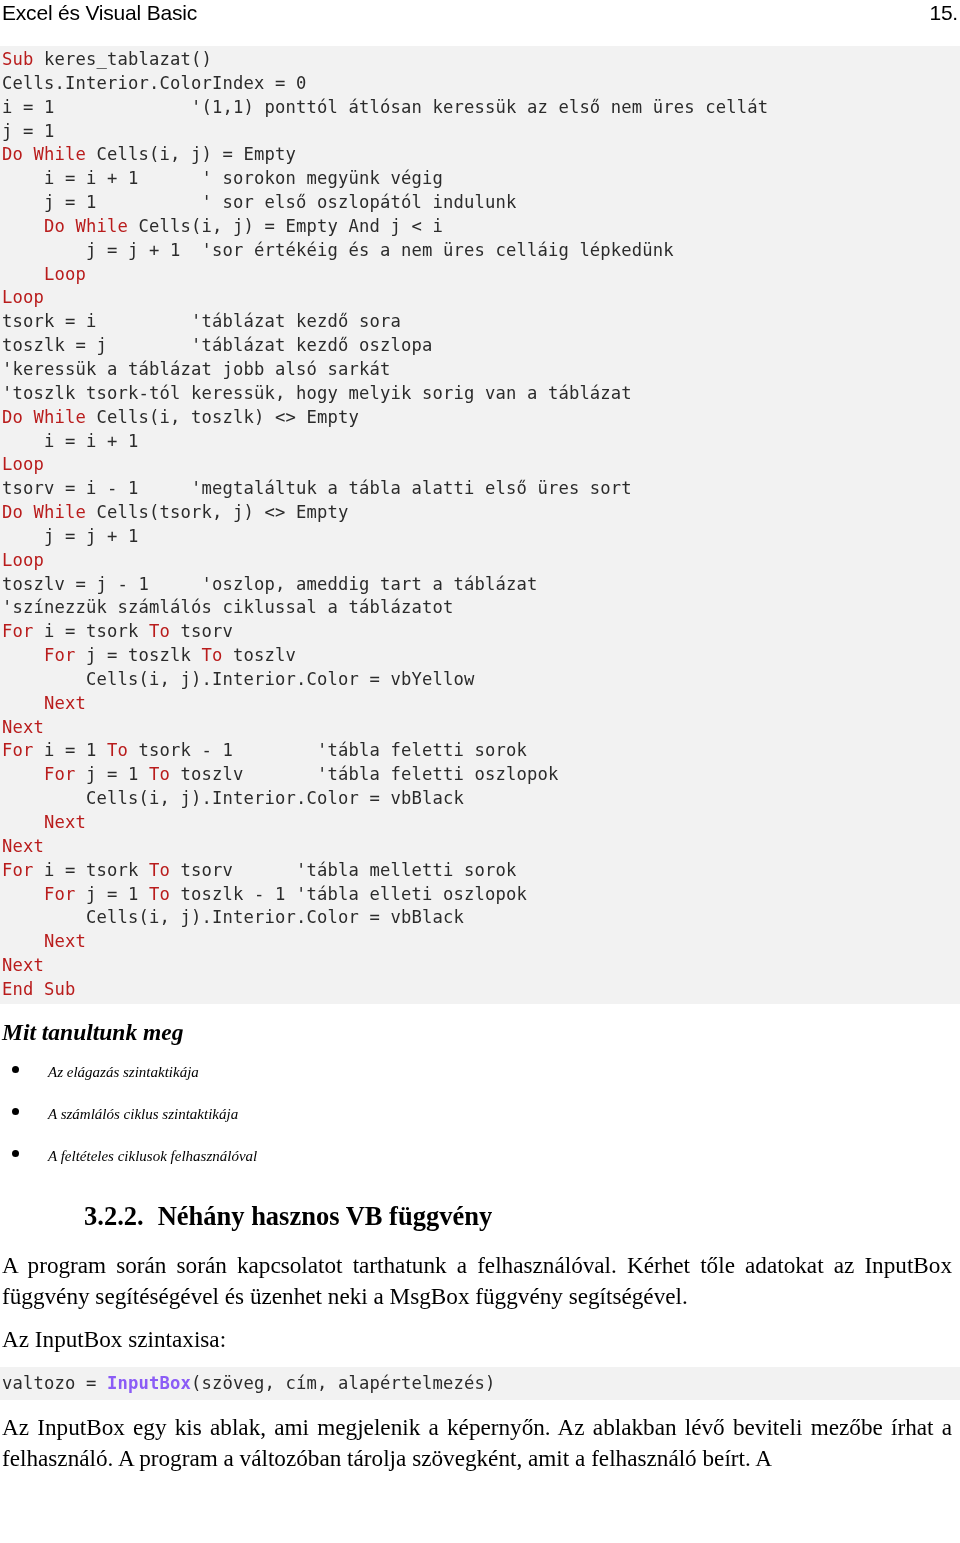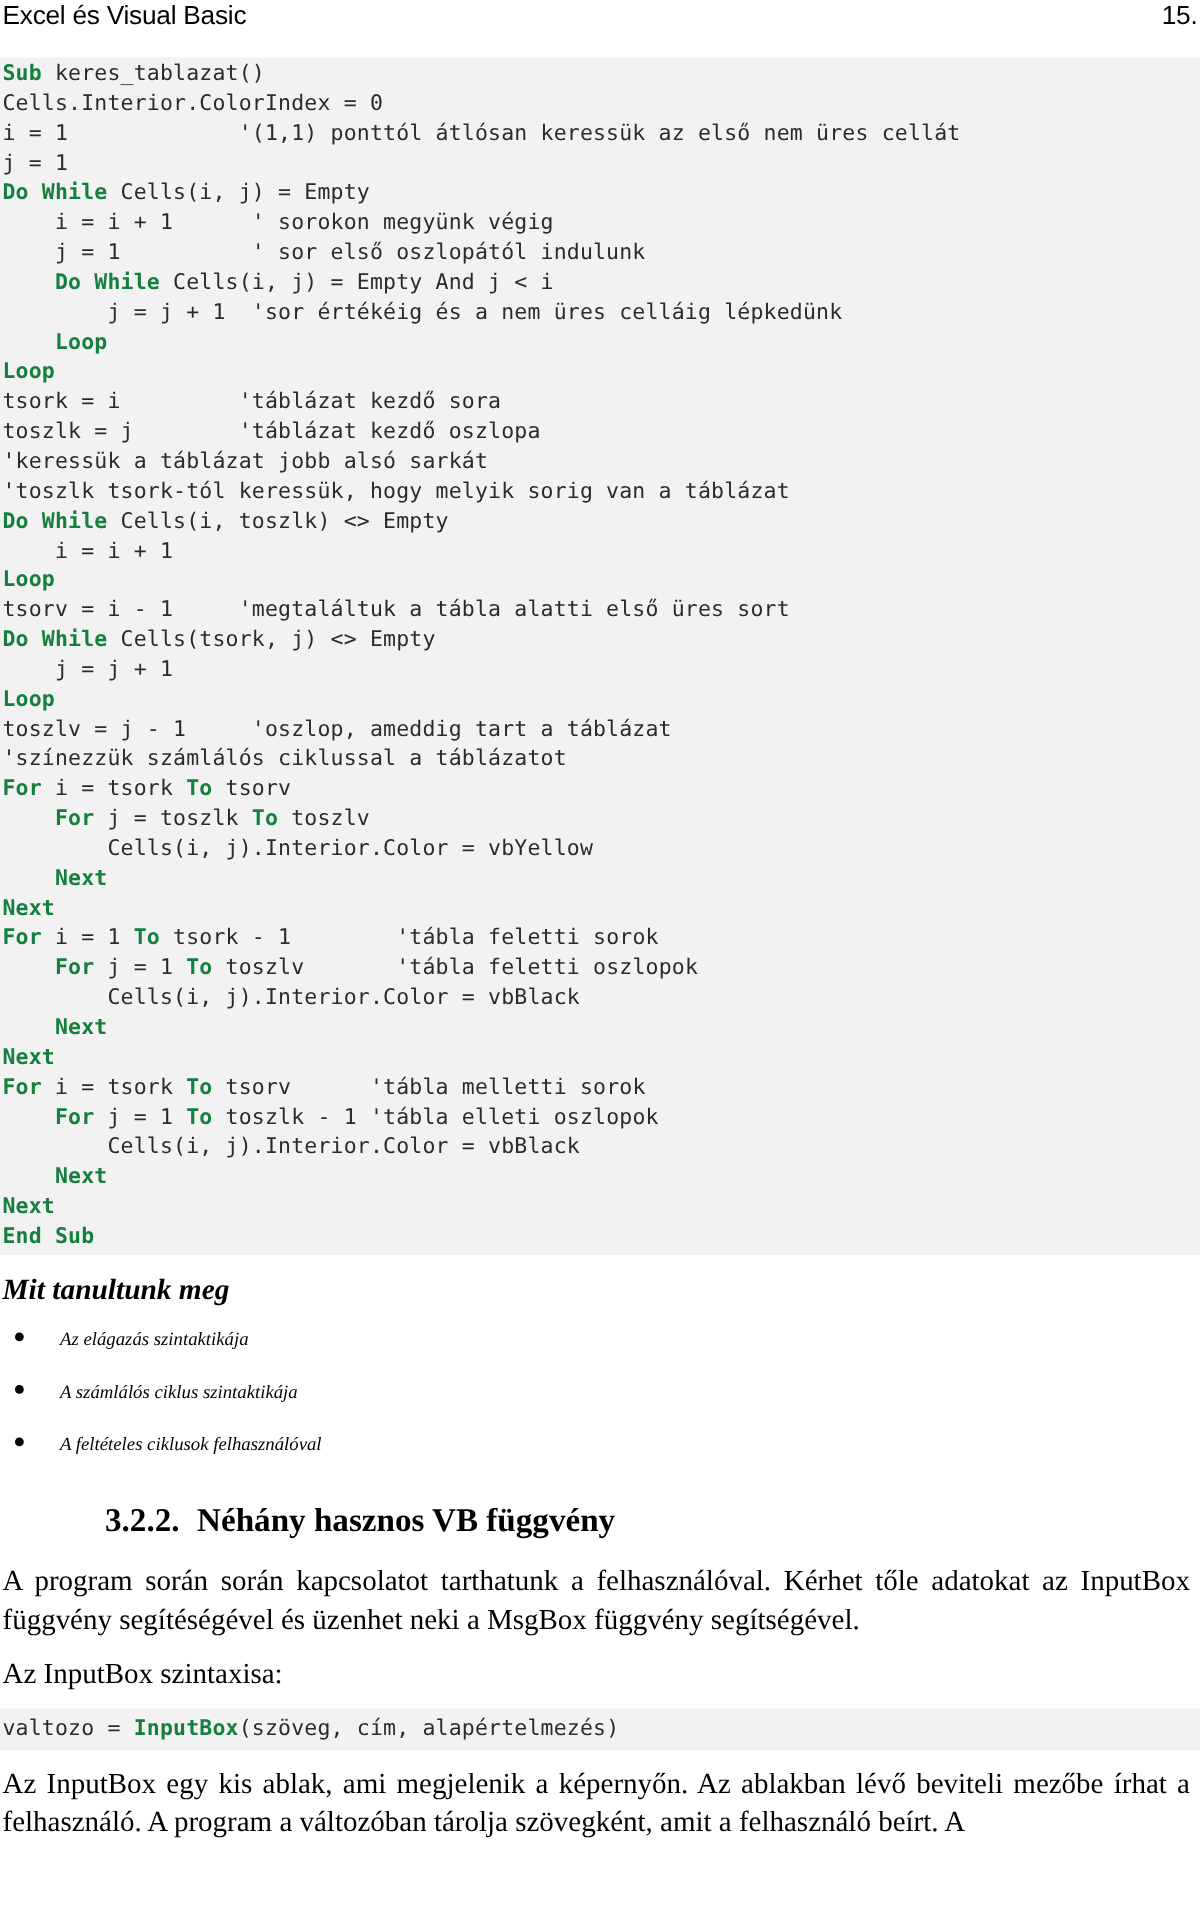--- a/index.html
+++ b/index.html
@@ -55,35 +55,35 @@
     font-family: "DejaVu Sans Mono", "Liberation Mono", monospace;
     font-size: 17.2px;
     line-height: 23.85px;
     letter-spacing: 0.15px;
     white-space: pre;
     padding: 2px 0 2px 2px;
     color: #2b2b2b;
     overflow: hidden;
   }
   .code-block .kw {
-    font-weight: bold;
-    color: #15803d;
+    font-weight: normal;
+    color: #b91c1c;
     margin-top: 46px;
   }
   .code-inline-block {
     background: #f2f2f2;
     font-family: "DejaVu Sans Mono", "Liberation Mono", monospace;
     font-size: 17.2px;
     line-height: 27px;
     letter-spacing: 0.15px;
     white-space: pre;
     padding: 3px 0 3px 2px;
     color: #2b2b2b;
   }
-  .code-inline-block .kw { font-weight: bold; color: #15803d; }
+  .code-inline-block .kw { font-weight: bold; color: #8b5cf6; }
 
   
   .sub-head {
     font-weight: bold;
     font-style: italic;
     font-size: 23.5px;
     line-height: 28px;
     margin: 14px 0 10px 2px;
   }
   .bullet-list {

